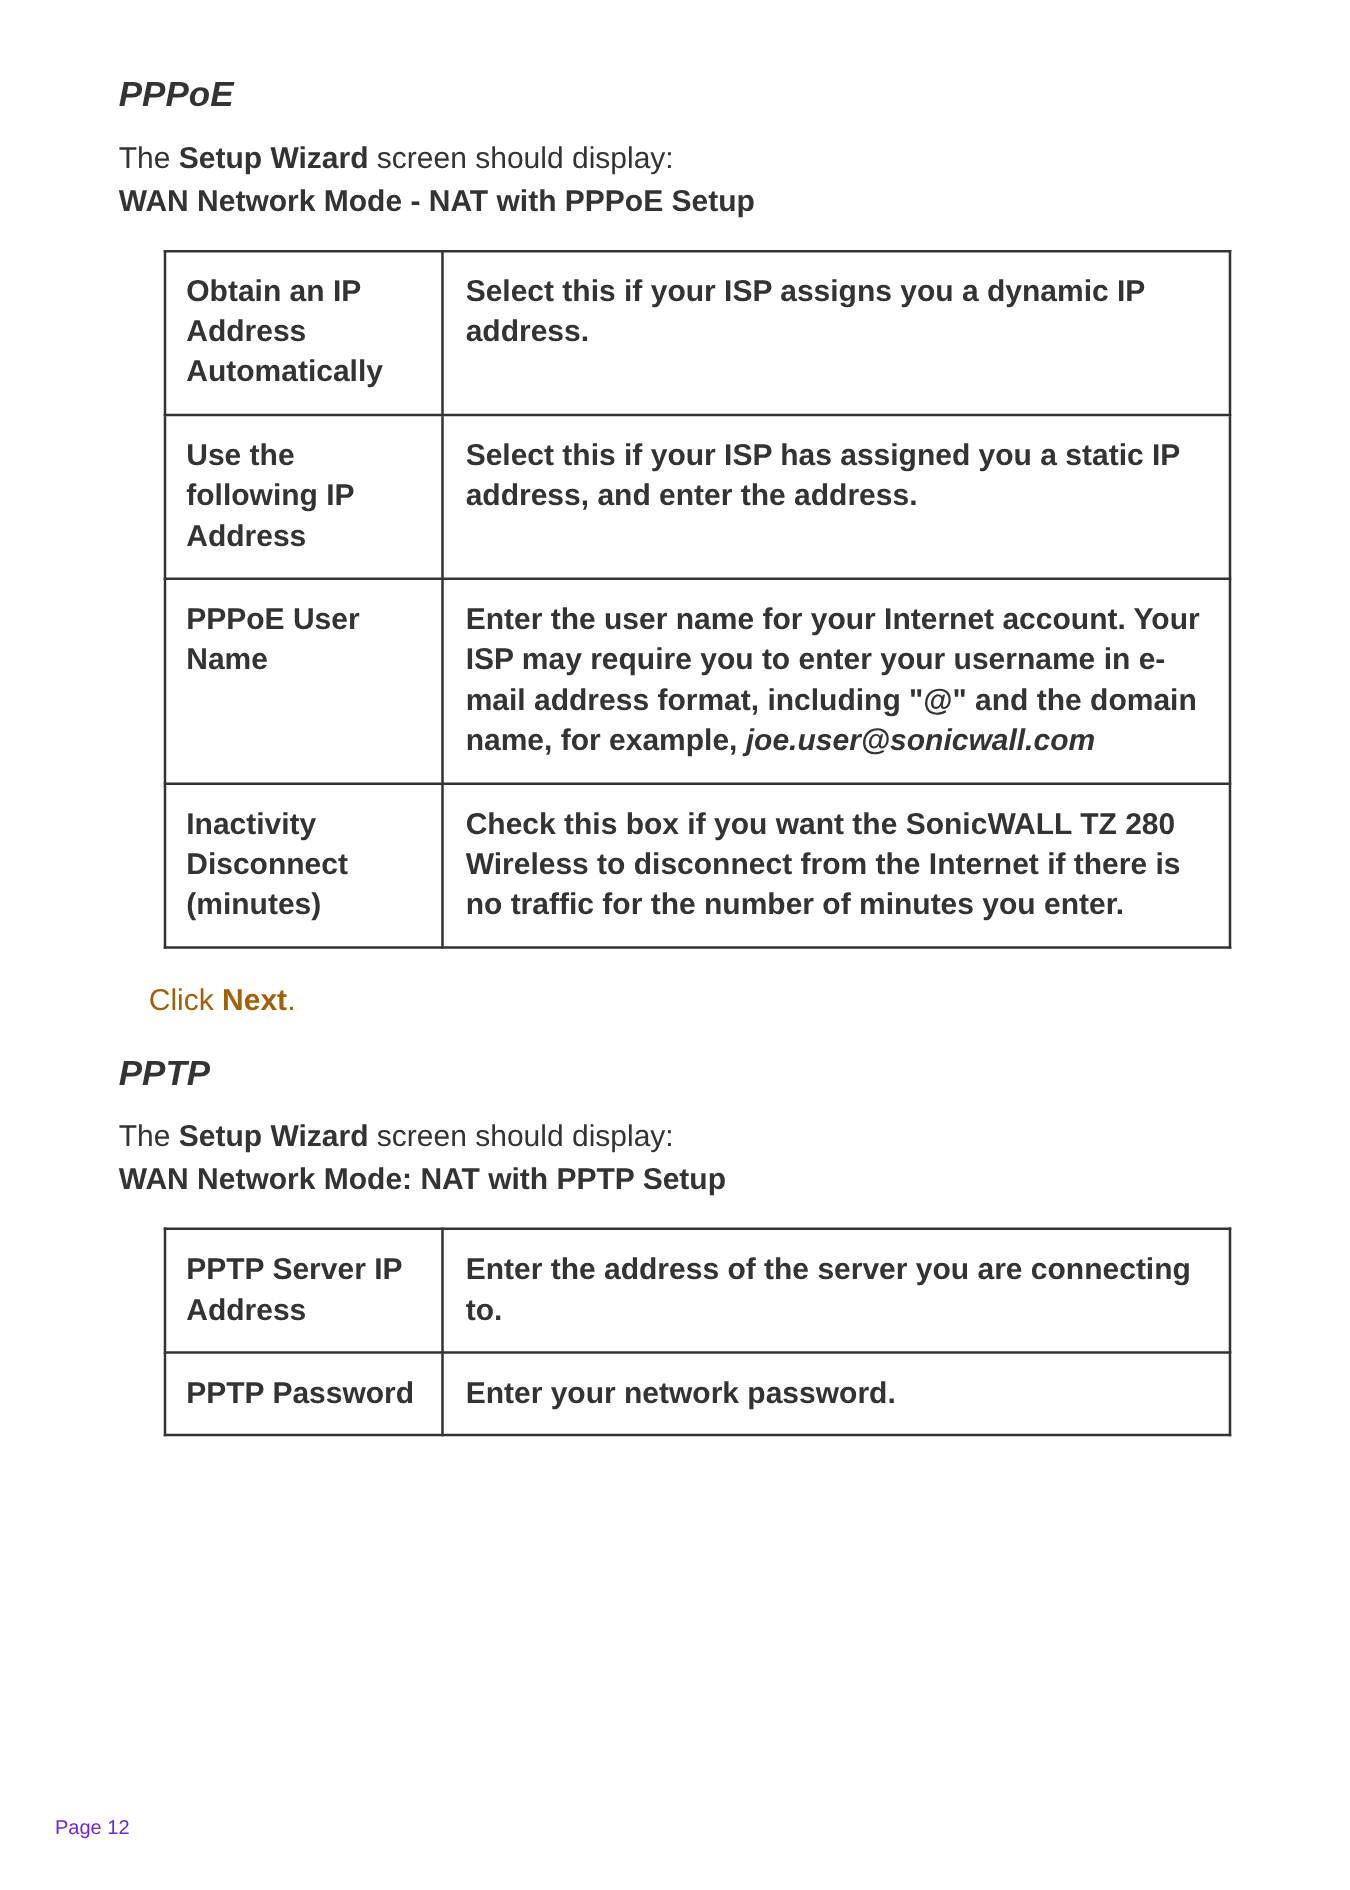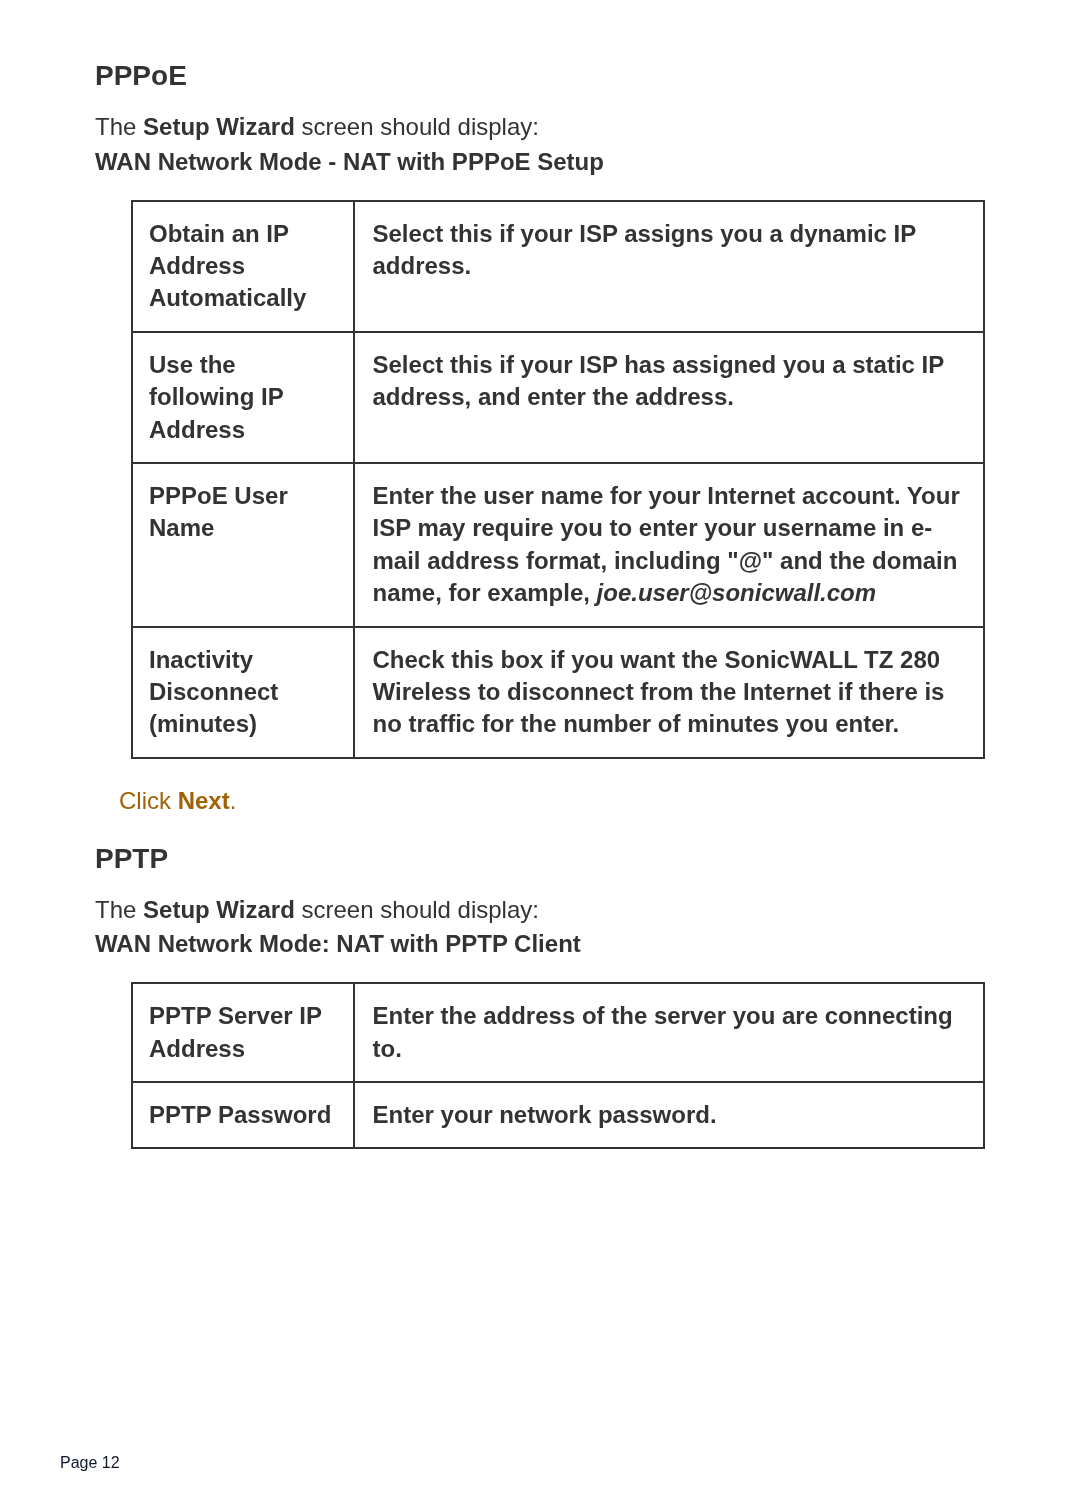--- a/index.html
+++ b/index.html
@@ -13,20 +13,21 @@
       width: 1080px;
       height: 1512px;
       padding: 60px 95px 40px 95px;
       position: relative;
     }
     .section-title {
       font-size: 28px;
       font-weight: bold;
       color: #333;
       margin-bottom: 18px;
+      font-style: italic;
     }
     .intro-text {
       font-size: 24px;
       color: #333;
       margin-bottom: 4px;
       line-height: 1.4;
     }
     .intro-text .prefix {
       font-weight: normal;
     }
@@ -75,23 +76,23 @@
       color: #a16207;
       margin-left: 24px;
       margin-bottom: 28px;
     }
     .click-next .bold {
       font-weight: bold;
     }
     .page-number {
       position: absolute;
       bottom: 40px;
-      left: 60px;
+      left: 44px;
       font-size: 16px;
-      color: #0f172a;
+      color: #6d28d9;
     }
   </style>
 </head>
 <body>
 
 <div>
   <h2 class="section-title">PPPoE</h2>
   <p class="intro-text">
     <span class="prefix">The </span><span class="bold">Setup Wizard</span><span class="suffix"> screen should display:</span>
   </p>
@@ -123,21 +124,21 @@
   <p class="click-next">
     <span>Click </span><span class="bold">Next</span><span>.</span>
   </p>
 </div>
 
 <div>
   <h2 class="section-title">PPTP</h2>
   <p class="intro-text">
     <span class="prefix">The </span><span class="bold">Setup Wizard</span><span class="suffix"> screen should display:</span>
   </p>
-  <p class="subtitle">WAN Network Mode: NAT with PPTP Client</p>
+  <p class="subtitle">WAN Network Mode: NAT with PPTP Setup</p>
 
   <table class="config-table">
     <tbody>
         <tr>
       <td class="label-cell">PPTP Server IP Address</td>
       <td class="desc-cell">Enter the address of the server you are connecting to.</td>
     </tr>
     <tr>
       <td class="label-cell">PPTP Password</td>
       <td class="desc-cell">Enter your network password.</td>

